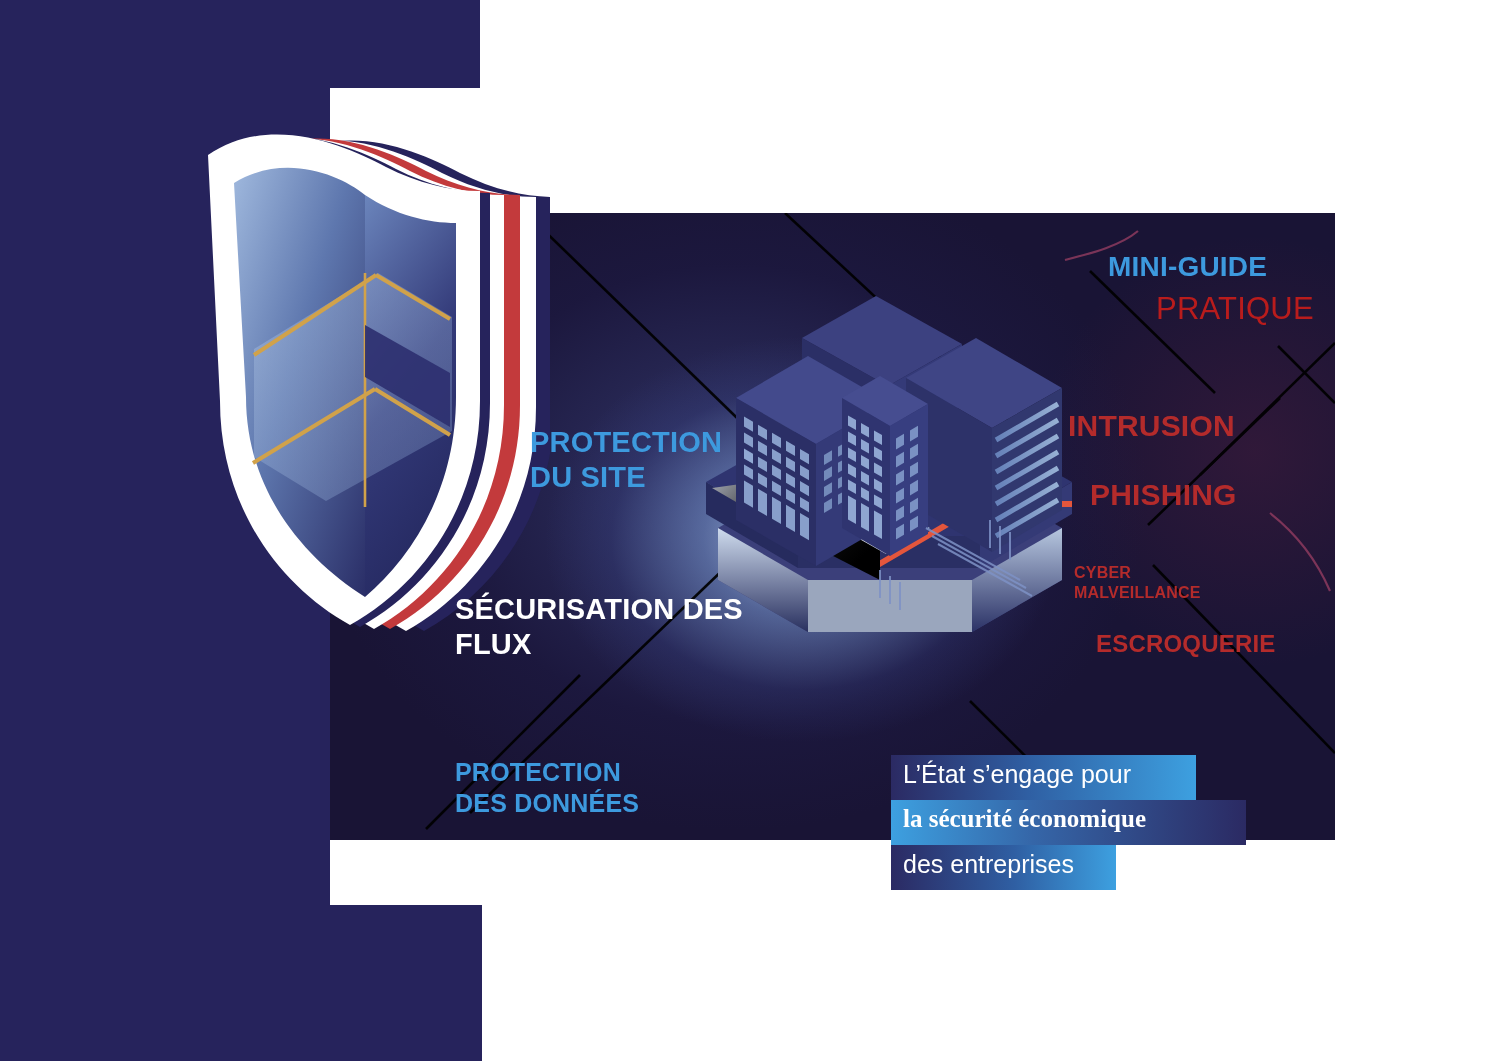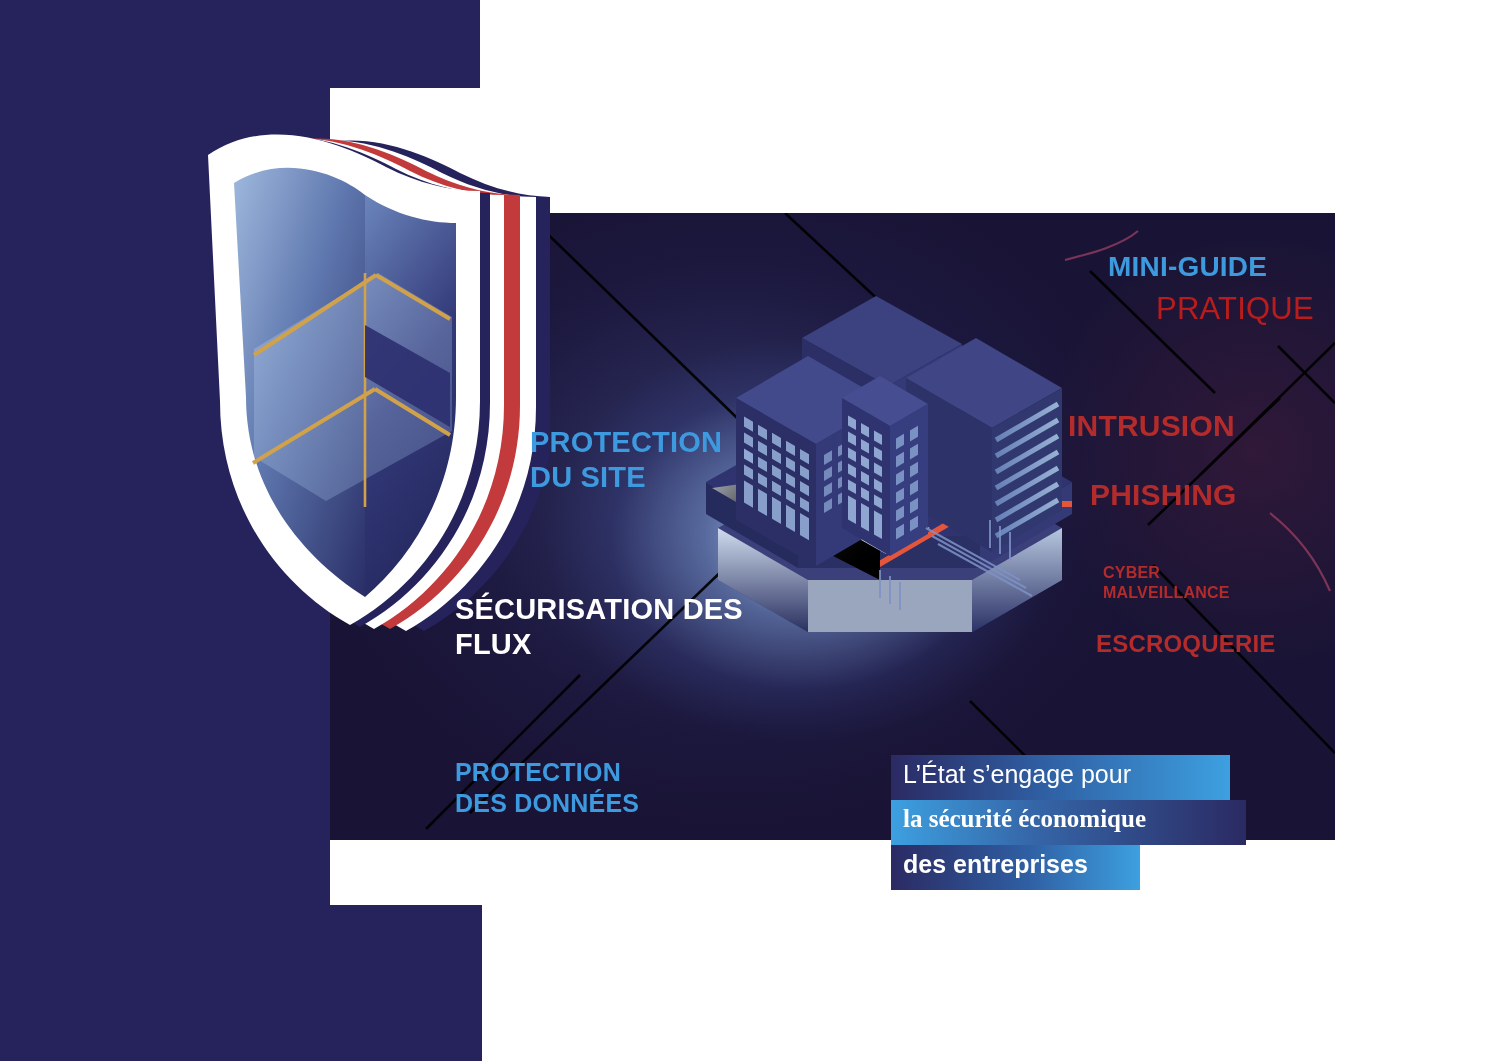--- a/index.html
+++ b/index.html
@@ -38,32 +38,32 @@
   .lbl.red{color:#b42b2b;}
 
   #lbl-securite-interne{left:530px;top:290px;font-size:25px;}
   #lbl-protection-site{left:530px;top:425px;font-size:29px;}
   #lbl-securisation-flux{left:455px;top:592px;font-size:29px;color:#ffffff;}
   #lbl-protection-donnees{left:455px;top:757px;font-size:25px;}
   #lbl-mini-guide{left:1108px;top:250px;font-size:28px;}
   #lbl-pratique{left:1114px;top:290px;font-size:31px;font-weight:400;color:#b91c1c;margin-left:42px;}
   #lbl-intrusion{left:1068px;top:408px;font-size:30px;}
   #lbl-phishing{left:1090px;top:477px;font-size:30px;}
-  #lbl-cyber-malveillance{left:1074px;top:563px;font-size:16px;margin-left:29px;}
+  #lbl-cyber-malveillance{left:1074px;top:563px;font-size:16px;}
   #lbl-escroquerie{left:1096px;top:629px;font-size:24px;}
 
   
   #banner{position:absolute;left:891px;top:755px;}
   .banner-bar{position:relative;display:block;height:45px;box-sizing:border-box;
      padding:5px 14px 0 12px;color:#ffffff;font-size:25px;white-space:nowrap;}
-  #banner-line1{width:339px;font-weight:400;
+  #banner-line1{width:305px;font-weight:400;
      background:linear-gradient(90deg,#2b2a63 0%,#2f5fa3 45%,#3da0e0 100%);}
   #banner-line2{width:355px;font-weight:bold;
      background:linear-gradient(90deg,#3da0e0 0%,#3566a8 40%,#2b2a63 100%);font-family:Liberation Serif, serif;}
-  #banner-line3{width:249px;font-weight:bold;
+  #banner-line3{width:225px;font-weight:normal;
      background:linear-gradient(90deg,#2b2a63 0%,#2f5fa3 55%,#3da0e0 100%);}
 </style>
 </head>
 <body>
 
 <div id="stage">
 
   <div class="navy-block" id="navy-top-a"></div>
   <div class="navy-block" id="navy-top-b"></div>
   <div class="navy-block" id="navy-left-mid"></div>

